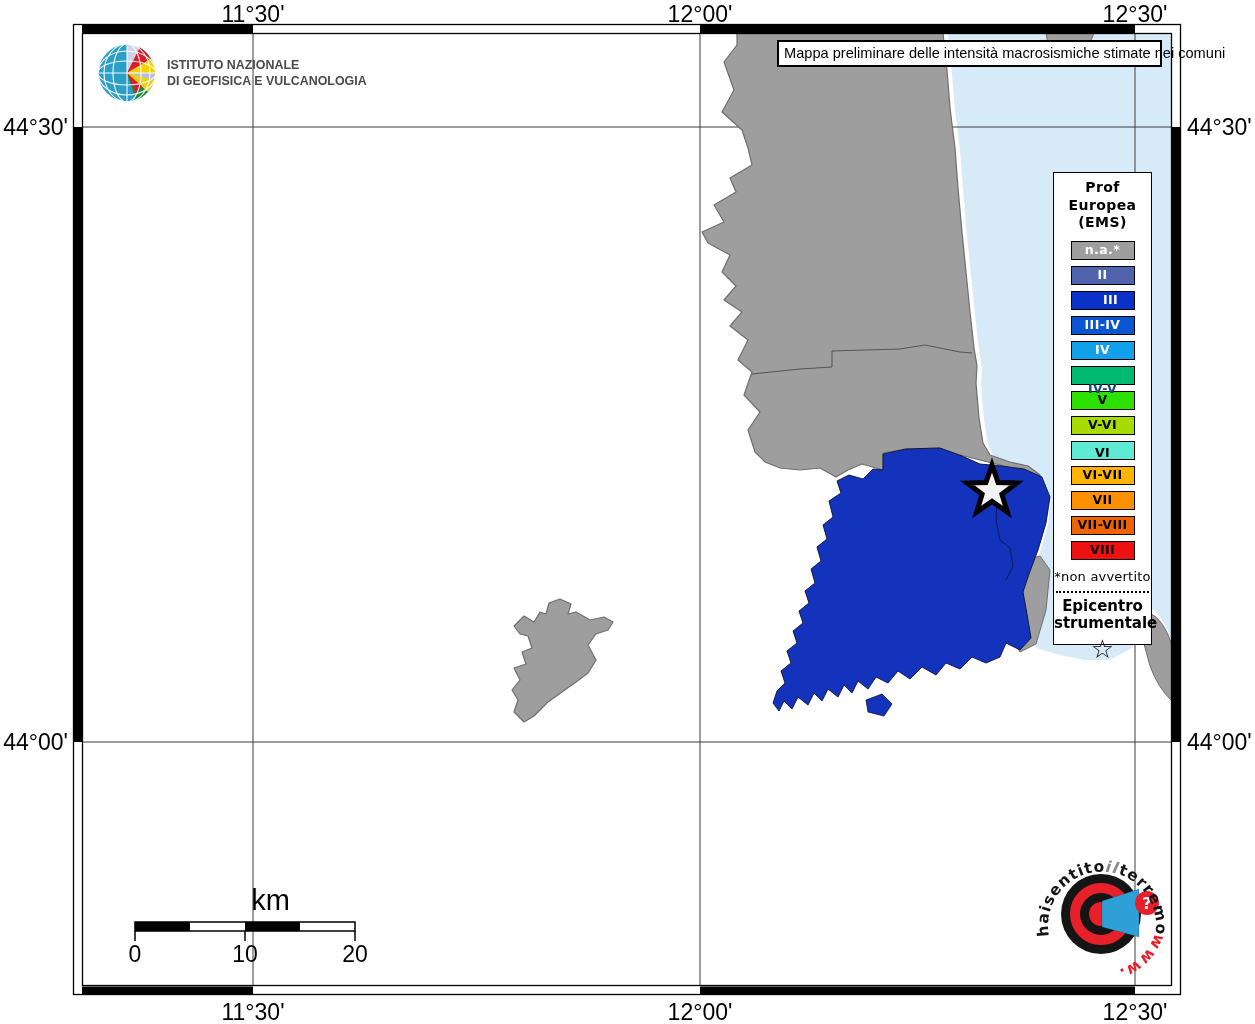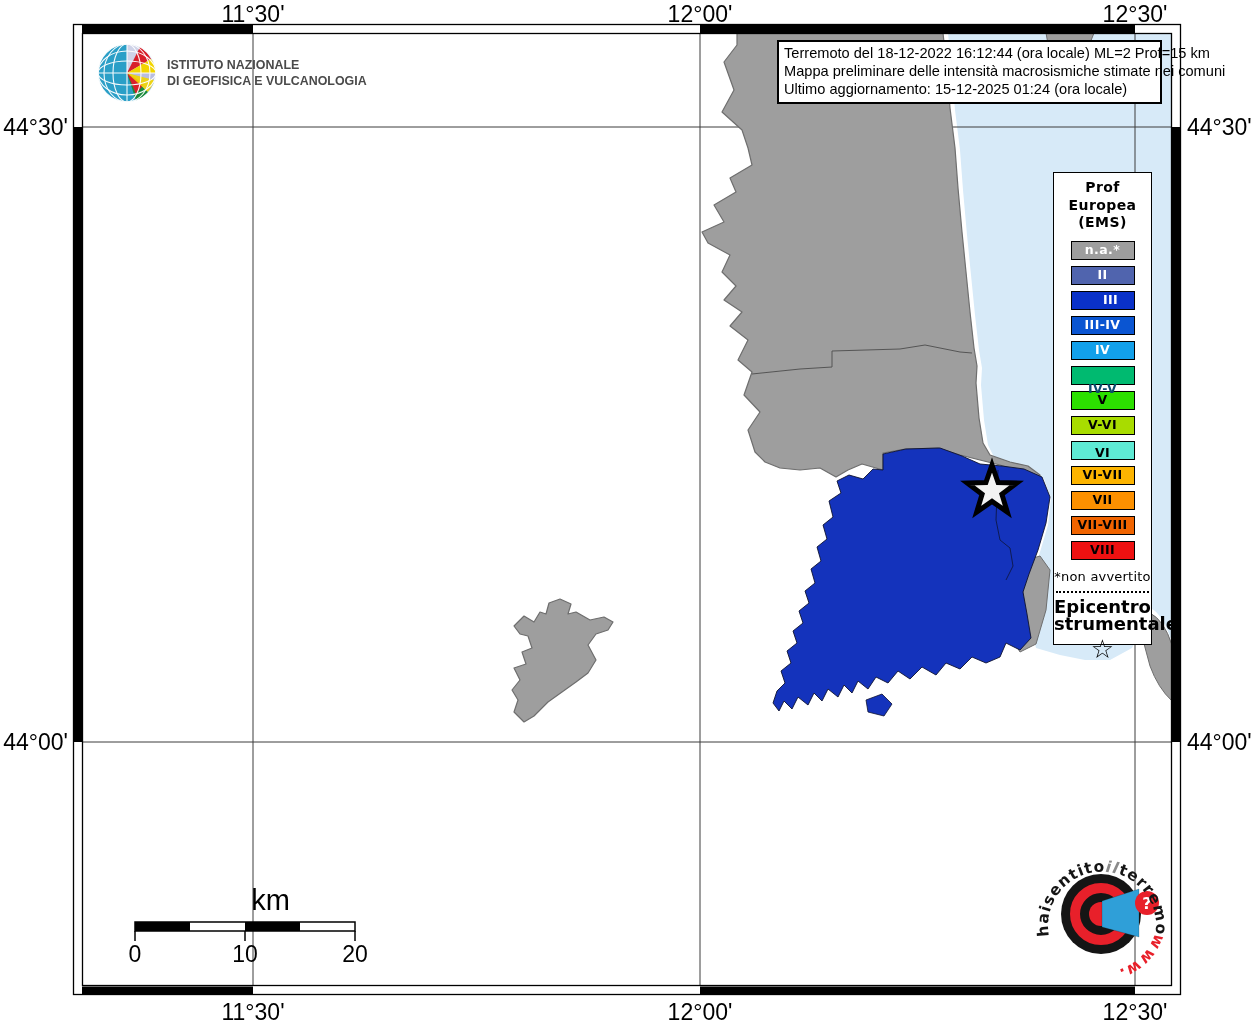--- a/index.html
+++ b/index.html
@@ -73,21 +73,21 @@
     letter-spacing:.4px;
   }
   #legend .footnote{
     font-size:13px;margin-top:9px;letter-spacing:.2px;
     font-family:"DejaVu Sans", sans-serif;
   }
   #legend .divider{
     border-top:2px dotted #000;
     margin:7px 2px 5px 2px;height:0;
   }
-  #legend .epicenter-title{font-weight:bold;font-size:18px;line-height:17.5px;}
+  #legend .epicenter-title{font-weight:bold;font-size:15px;line-height:17.5px;}
   #legend .epicenter-star{font-size:26px;line-height:28px;margin-top:2px;}
 
   
   #km-label{left:200px;top:884px;width:90px;text-align:right;font-size:29px;}
   .sb-num{top:941px;transform:translateX(-50%);font-size:23px;}
 
   
   #watermark{left:1036px;top:850px;z-index:4;}
 </style>
 </head>
@@ -203,23 +203,21 @@
       <line x1="2" y1="31" x2="60" y2="31"></line>
     </g>
   </svg>
   <div class="ingv-text">
     <div>ISTITUTO NAZIONALE</div>
     <div>DI GEOFISICA E VULCANOLOGIA</div>
   </div>
 </div>
 
 <div id="info-box" class="abs">
-  <div>Terremoto del 18-12-2022 16:12:44 (ora locale) ML=2 Prof=15 km</div>
   <div>Mappa preliminare delle intensità macrosismiche stimate nei comuni</div>
-  <div>Ultimo aggiornamento: 15-12-2025 01:24 (ora locale)</div>
 </div>
 
 <div id="legend" class="abs">
   <div class="legend-title">
     <div>Prof</div>
     <div>Europea</div>
     <div>(EMS)</div>
   </div>
   <div class="swatches">
 

